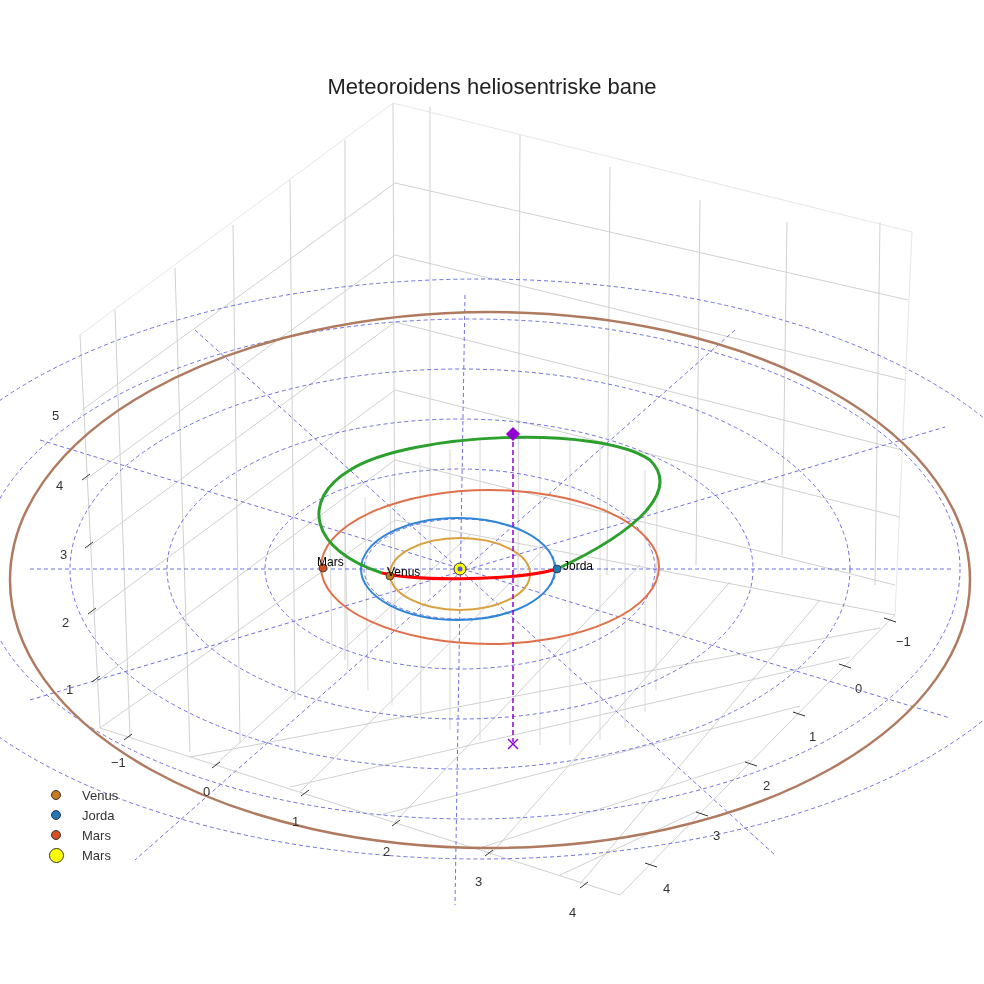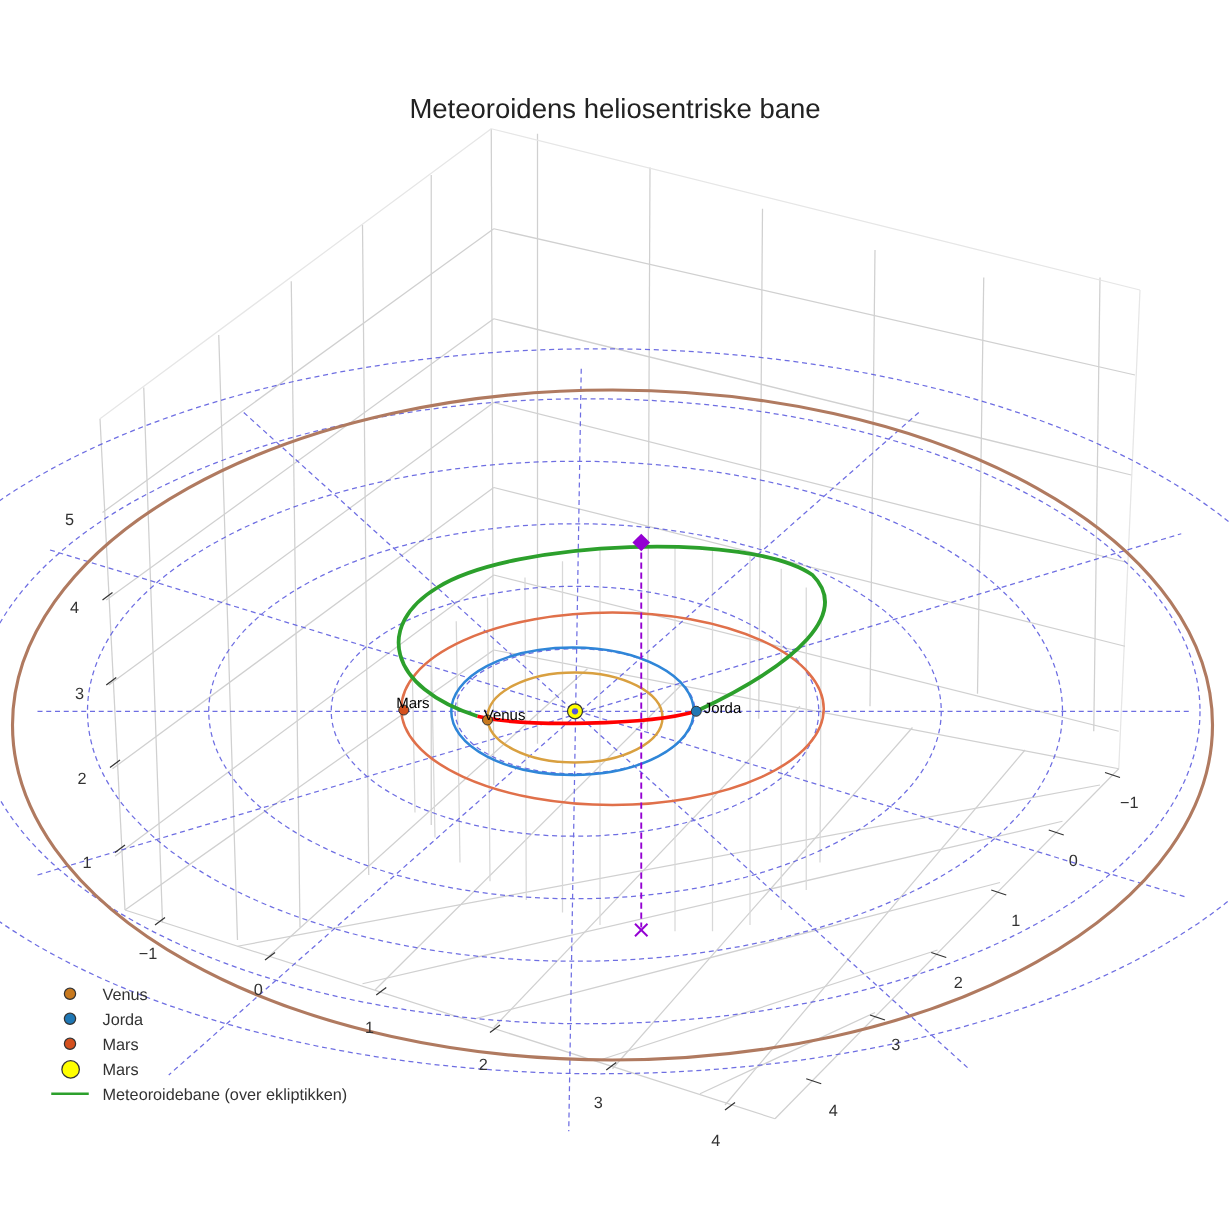--- a/index.html
+++ b/index.html
@@ -196,19 +196,13 @@
         <span class="dot" style="background:#d4501e"></span>
       </span>
     <span>Mars</span>
   </div>
   <div class="legend-item">
     <span class="legend-sym">
         <span class="bigdot" style="background:#ffff00"></span>
       </span>
     <span>Mars</span>
   </div>
-  <div class="legend-item">
-    <span class="legend-sym">
-        <span class="line" style="background:#2ca02c"></span>
-      </span>
-    <span>Meteoroidebane (over ekliptikken)</span>
-  </div>
 </div>
 
 </body></html>

